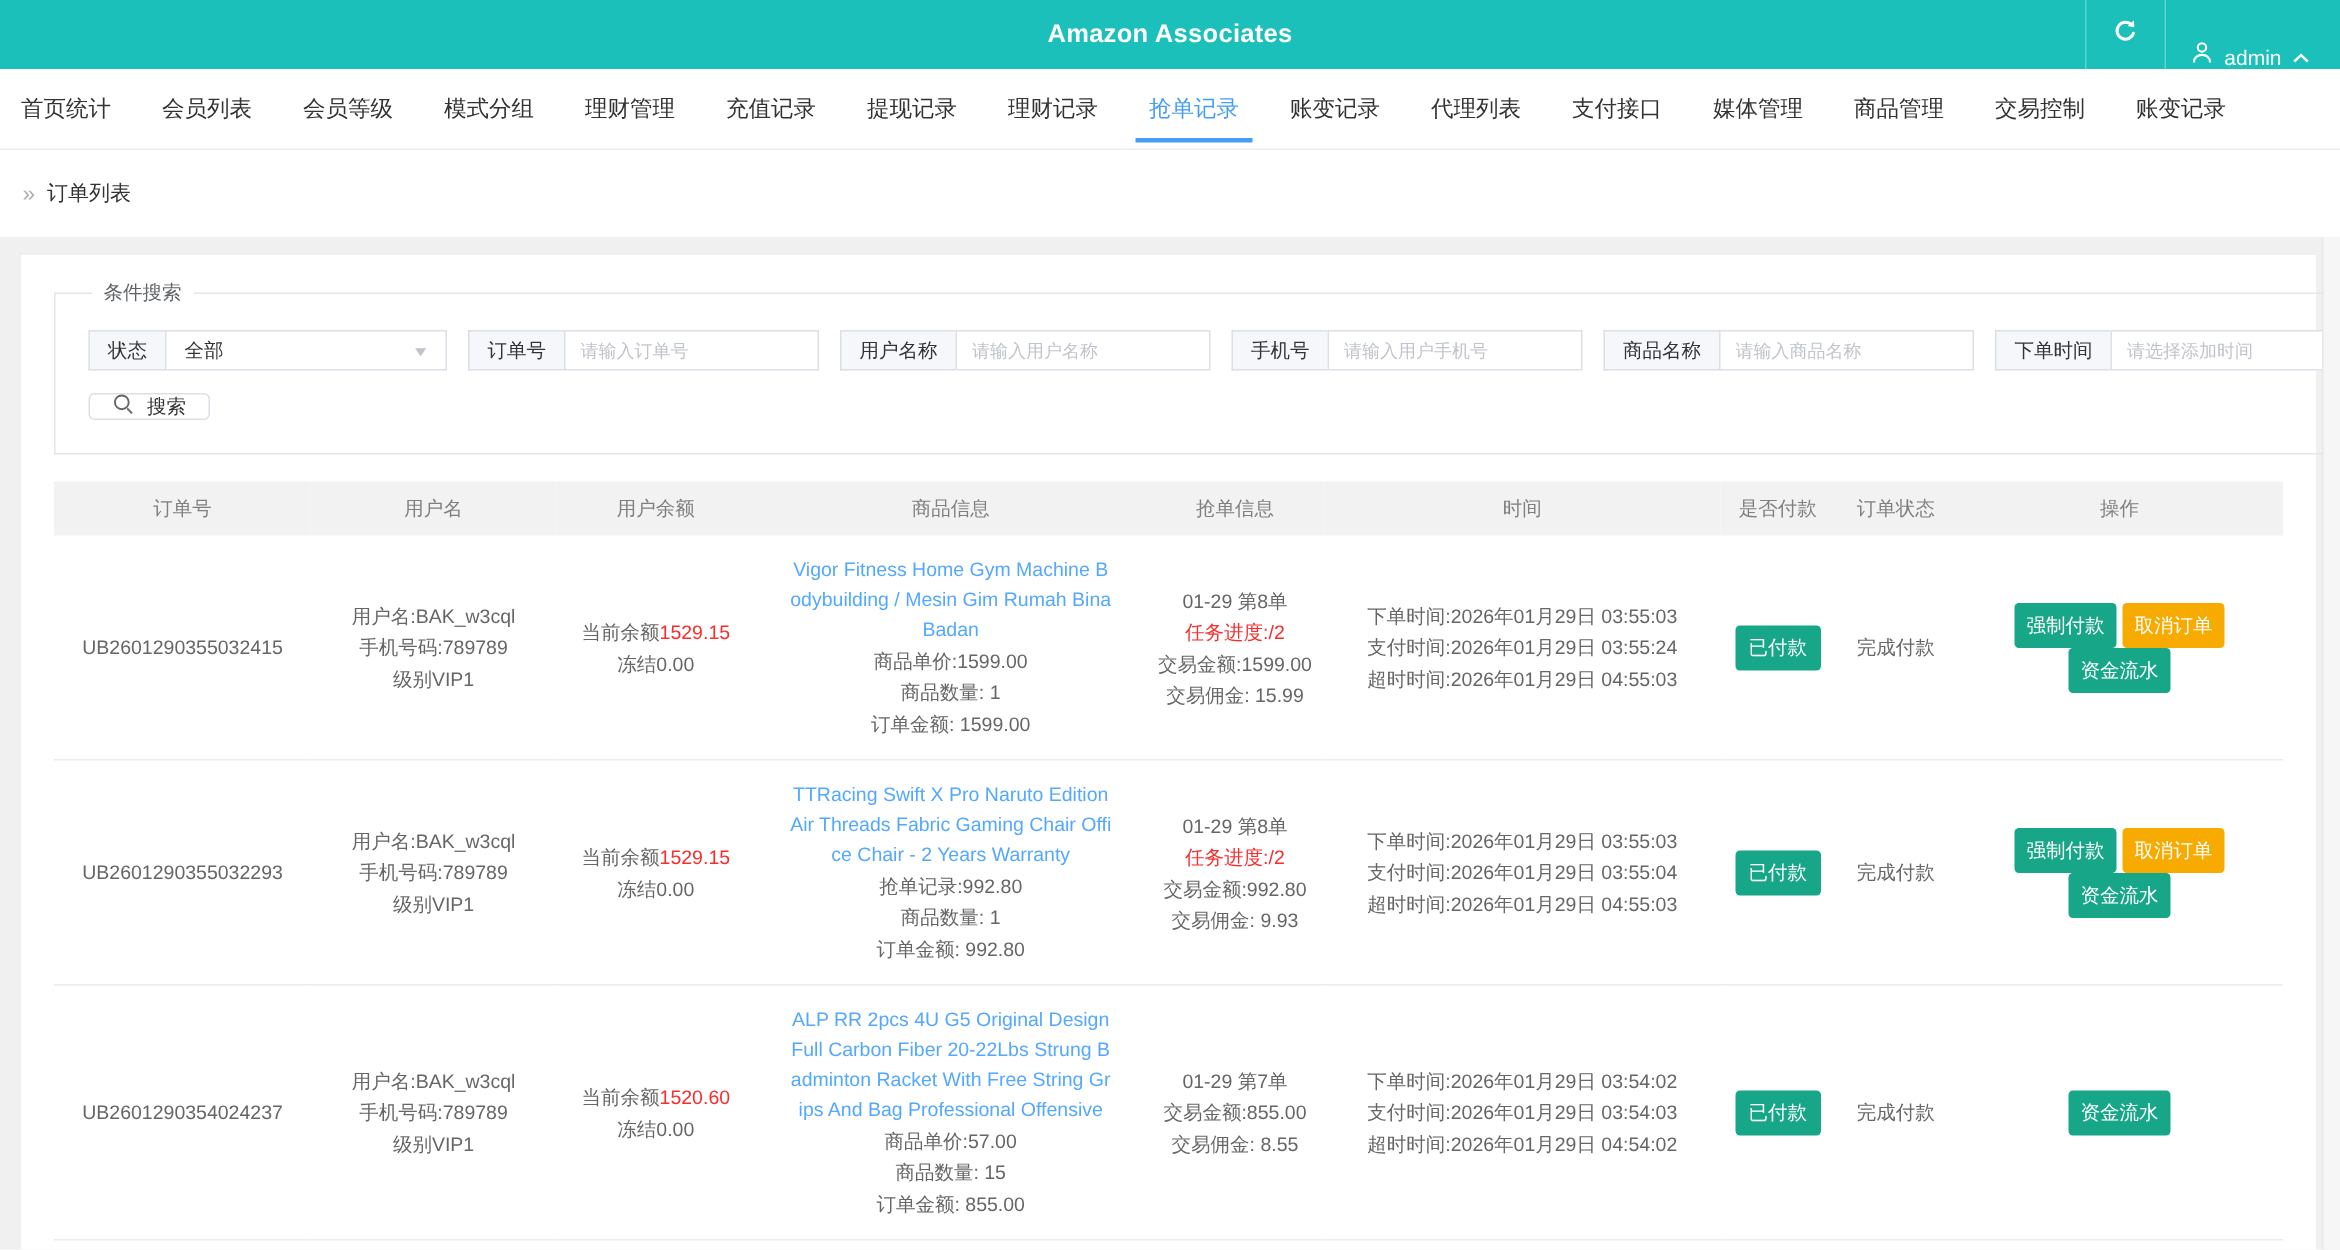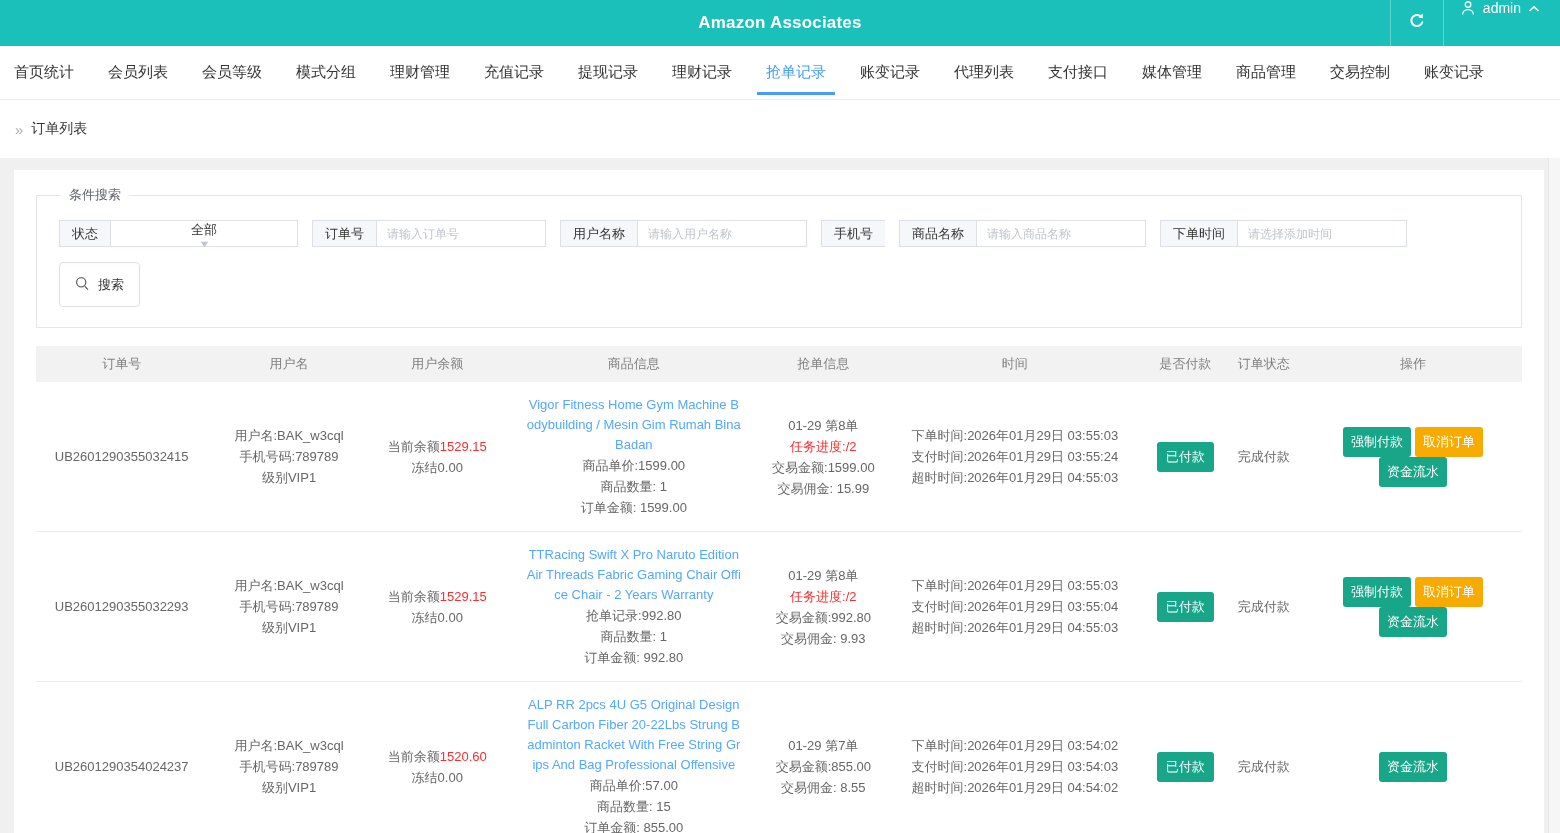--- a/index.html
+++ b/index.html
@@ -4,21 +4,21 @@
 <style>
   * { box-sizing: border-box; margin: 0; padding: 0; }
   html, body { width: 1560px; height: 833px; overflow: hidden; }
   body { font-family: "Liberation Sans", "DejaVu Sans", sans-serif; background: #f0f0f0; }
 
   
   .topbar { height: 46px; background: #1ac0b9; position: relative; display: flex; align-items: stretch; }
   .topbar-title { position: absolute; left: 0; right: 0; top: 0; height: 46px; display: flex; align-items: center; justify-content: center; color: #fff; font-size: 17px; font-weight: 700; letter-spacing: .2px; }
   .topbar-right { margin-left: auto; display: flex; align-items: stretch; z-index: 2; }
   .refresh-box { width: 54px; display: flex; align-items: center; justify-content: center; border-left: 1px solid rgba(255,255,255,.3); border-right: 1px solid rgba(255,255,255,.3); cursor: pointer; }
-  .admin-box { display: flex; align-items: flex-start; gap: 7px; color: #fff; padding: 0 20px 0 16px; font-size: 14px; cursor: pointer; }
+  .admin-box { display: flex; align-items: flex-end; gap: 7px; color: #fff; padding: 0 20px 0 16px; font-size: 14px; cursor: pointer; }
 
   
   .navbar { background: #fff; height: 54px; display: flex; align-items: center; gap: 34px; padding-left: 14px; border-bottom: 1px solid #ededed; }
   .tab { position: relative; font-size: 15px; color: #333; height: 100%; display: flex; align-items: center; cursor: pointer; white-space: nowrap; }
   .tab.active { color: #459df5; }
   .tab.active::after { content: ""; position: absolute; left: -9px; right: -9px; bottom: 4px; height: 3px; background: #459df5; }
 
   
   .breadcrumb { background: #fff; height: 58px; display: flex; align-items: center; gap: 8px; padding-left: 15px; font-size: 14px; color: #333; }
   .crumb-arrow { color: #adadad; font-size: 15px; }
@@ -28,23 +28,23 @@
   .card { background: #fff; padding: 16px 22px 40px 22px; min-height: 780px; }
 
   
   fieldset.search { border: 1px solid #e6e6e6; padding: 16px 14px 20px 22px; margin-bottom: 18px; }
   fieldset.search legend { font-size: 13px; color: #5f6368; padding: 0 8px; margin-left: 2px; }
   .filters { display: flex; gap: 14px; flex-wrap: nowrap; }
   .group { display: flex; height: 27px; }
   .group-label { background: #f5f7fa; border: 1px solid #dcdfe6; border-right: none; display: flex; align-items: center; padding: 0 12px; font-size: 13px; color: #333; white-space: nowrap; }
   .group input { border: 1px solid #dcdfe6; width: 170px; padding: 0 10px; font-size: 12px; color: #333; outline: none; border-radius: 0; }
   .group input::placeholder { color: #c0c4cc; }
-  .select-box { border: 1px solid #dcdfe6; width: 188px; display: flex; align-items: center; justify-content: space-between; padding: 0 12px; font-size: 13px; color: #333; background: #fff; cursor: pointer; flex-direction: column; }
+  .select-box { border: 1px solid #dcdfe6; width: 188px; display: flex; align-items: center; justify-content: space-between; padding: 0 12px; font-size: 13px; color: #333; background: #fff; cursor: pointer; }
   .caret { color: #c0c4cc; font-size: 9px; transform: scaleX(1.4); }
-  .search-btn { margin-top: 15px; height: 45px; padding: 0 15px; background: #fff; border: 1px solid #dcdfe6; border-radius: 4px; display: inline-flex; align-items: center; gap: 8px; font-size: 13px; color: #333; cursor: pointer; }
+  .search-btn { margin-top: 15px; height: 18px; padding: 0 15px; background: #fff; border: 1px solid #dcdfe6; border-radius: 4px; display: inline-flex; align-items: center; gap: 8px; font-size: 13px; color: #333; cursor: pointer; }
 
   
   table { width: 100%; border-collapse: collapse; table-layout: fixed; }
   thead th { background: #f2f2f2; height: 36px; font-size: 13px; color: #7f7f7f; font-weight: 400; text-align: center; }
   tbody td { border-bottom: 1px solid #ebebeb; text-align: center; vertical-align: middle; padding: 13px 4px; font-size: 13px; color: #666; }
   .ln { line-height: 21px; }
   .red { color: #f82e2e; }
   .plink { color: #53a8ff; width: 216px; margin: 0 auto; word-break: break-all; line-height: 20px; cursor: pointer; }
   .timeblock { display: inline-block; text-align: left; }
   .badge { display: inline-block; background: #18a689; color: #fff; font-size: 13px; padding: 6px 9px; border-radius: 3px; }
@@ -126,20 +126,21 @@
         <div class="group">
           <span class="group-label">订单号</span>
           <input type="text" placeholder="请输入订单号" style="">
         </div>
         <div class="group">
           <span class="group-label">用户名称</span>
           <input type="text" placeholder="请输入用户名称" style="">
         </div>
         <div class="group">
           <span class="group-label">手机号</span>
+          <input type="text" placeholder="请输入用户手机号" style="">
         </div>
         <div class="group">
           <span class="group-label">商品名称</span>
           <input type="text" placeholder="请输入商品名称" style="">
         </div>
         <div class="group">
           <span class="group-label">下单时间</span>
           <input type="text" placeholder="请选择添加时间" style="">
         </div>
       </div>

